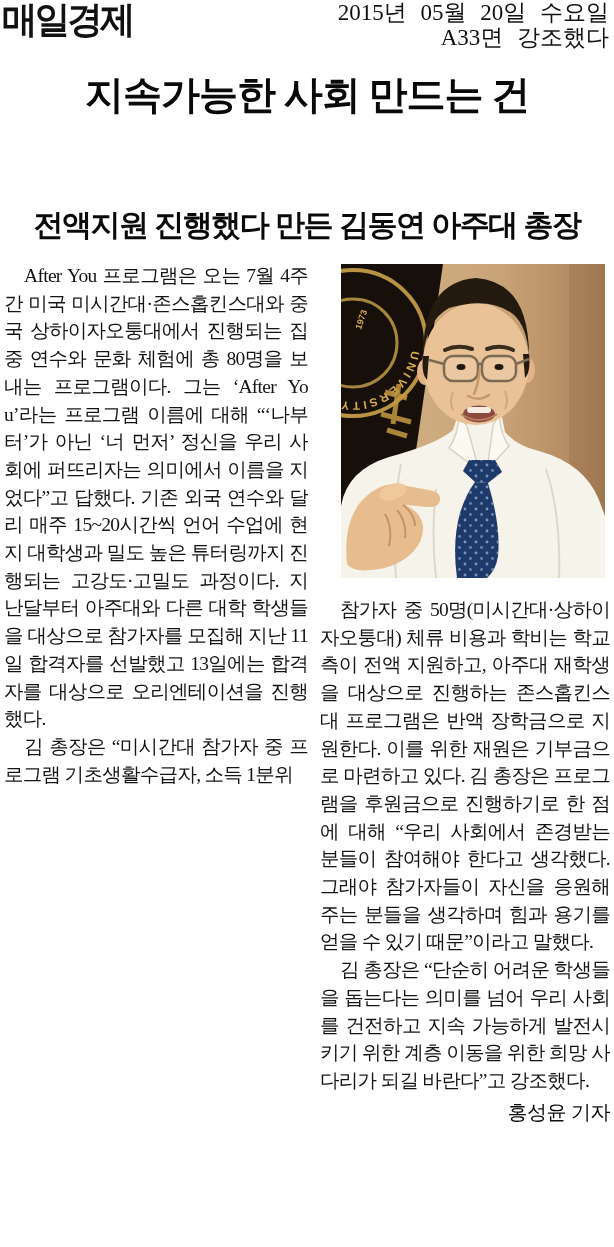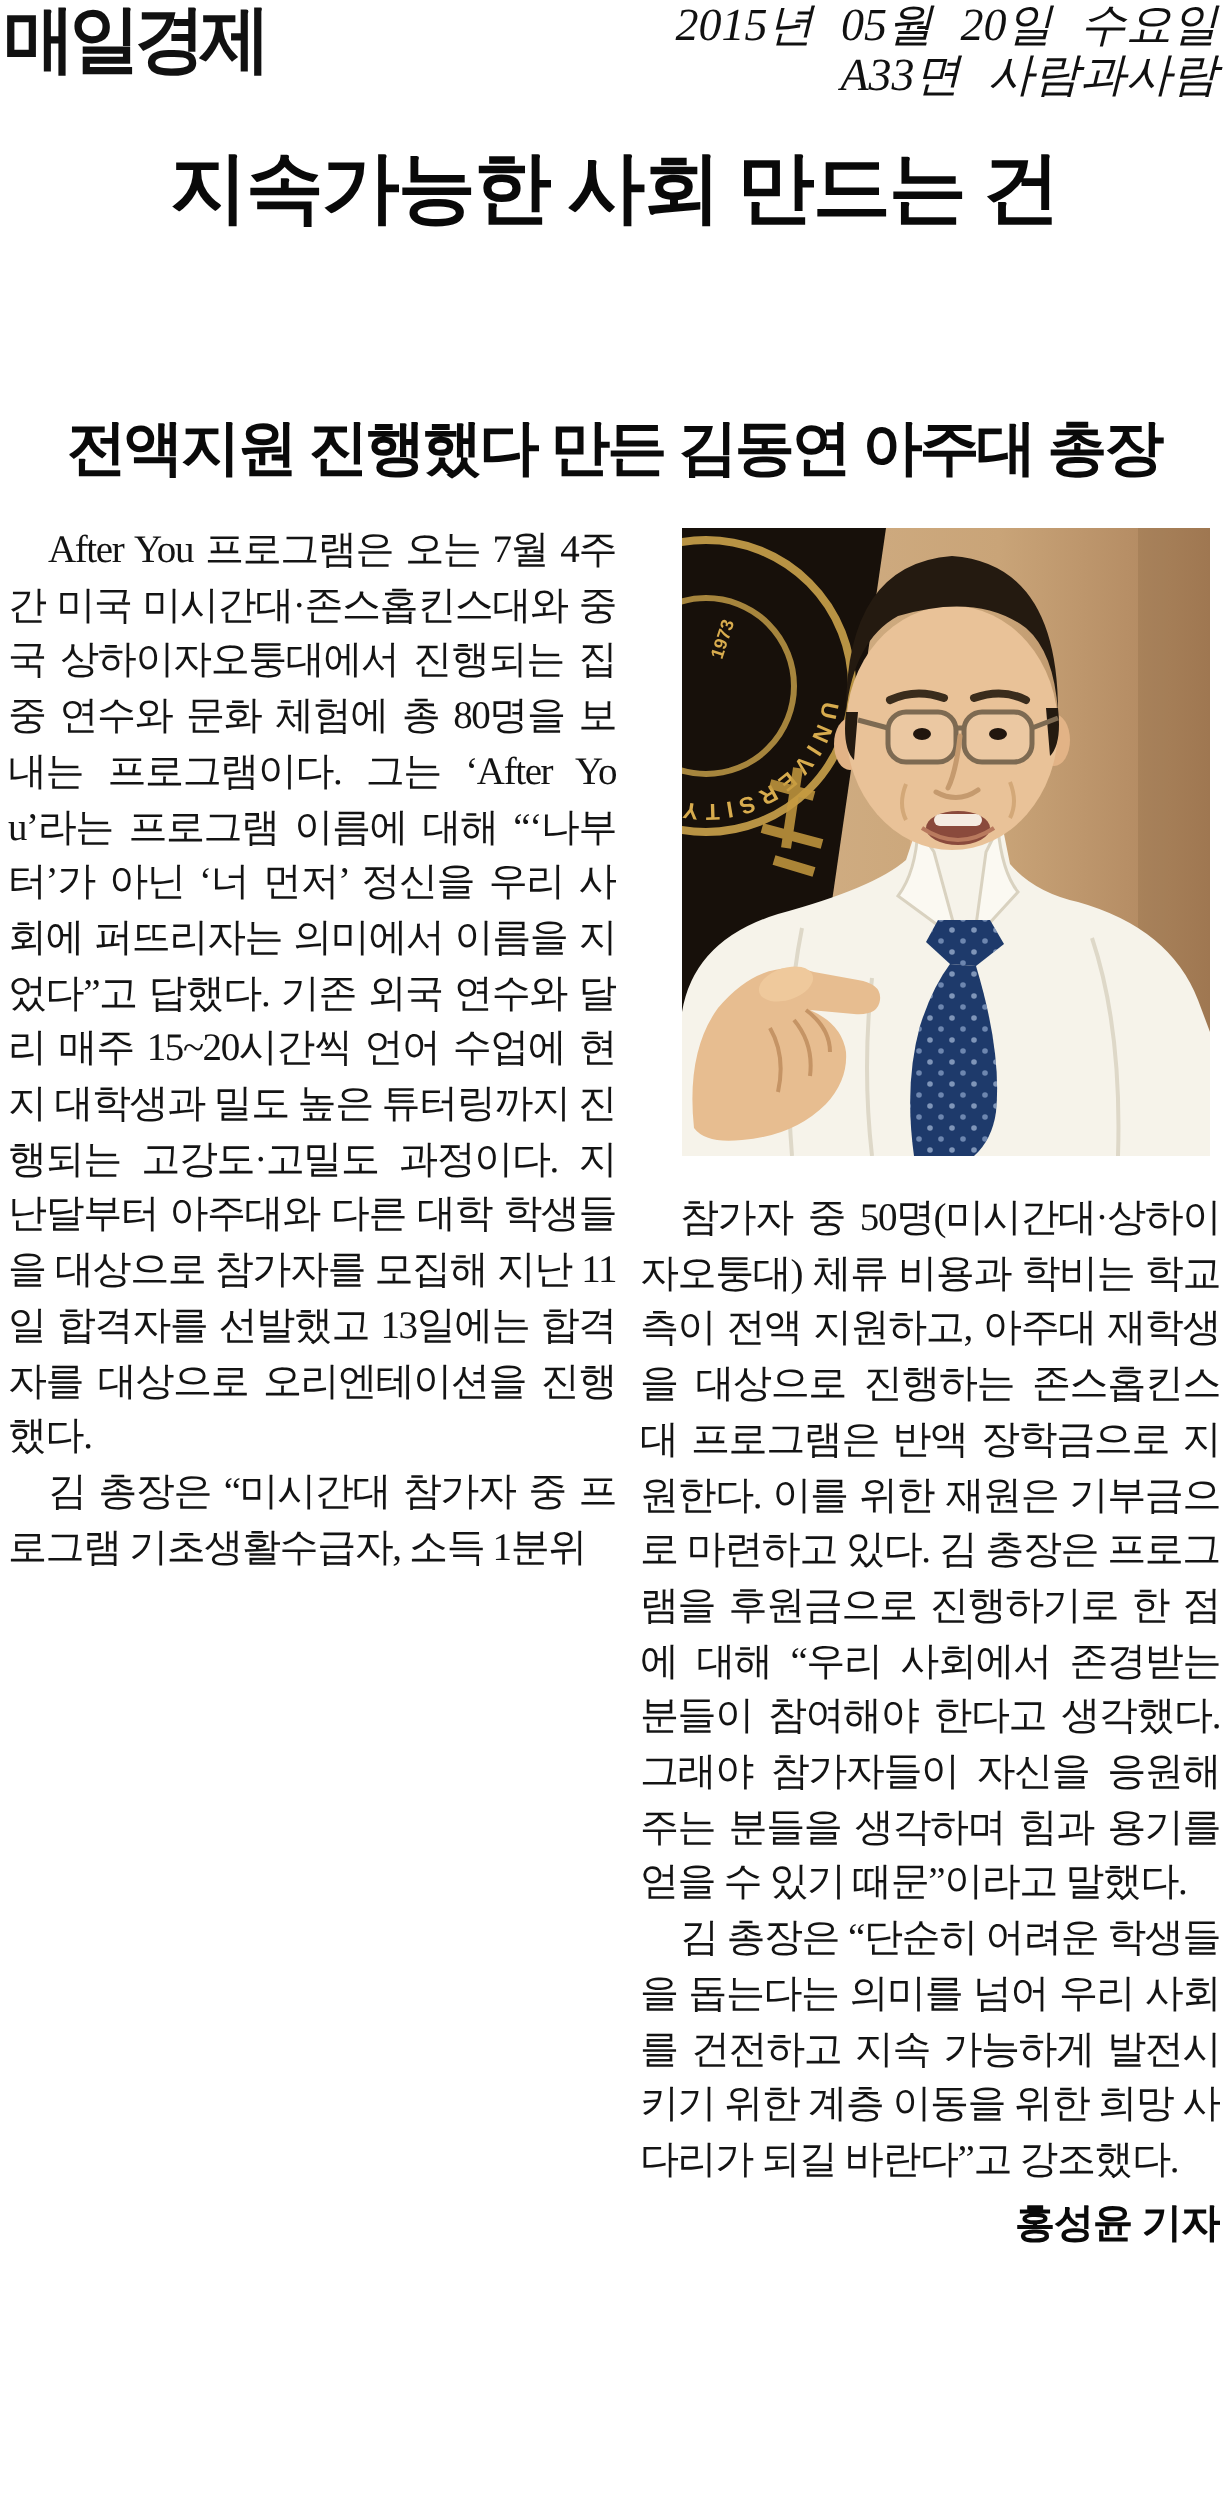--- a/index.html
+++ b/index.html
@@ -6,55 +6,55 @@
   #page{position:relative;width:614px;height:1247px;background:#ffffff;overflow:hidden;color:#0d0d0d;}
 
   .abs{position:absolute;}
 
   
   .logo{left:2px;top:0px;font-family:"Liberation Sans","DejaVu Sans",sans-serif;
         font-weight:900;font-size:37px;line-height:40px;letter-spacing:-3px;
         transform:scaleX(0.96);transform-origin:left top;color:#111;}
   .mast-right{right:5px;top:1px;text-align:right;
         font-family:"Liberation Serif","DejaVu Serif",serif;
-        font-size:23px;line-height:24.5px;word-spacing:8px;color:#111;font-style:italic;}
+        font-size:23px;line-height:24.5px;word-spacing:8px;color:#111;}
 
   
   .headline{top:62px;left:0;width:614px;text-align:center;
         font-family:"Liberation Serif","DejaVu Serif",serif;
         font-weight:700;font-size:39px;line-height:65px;letter-spacing:-1px;color:#090909;}
   .subheadline{top:205px;left:0;width:614px;text-align:center;
         font-family:"Liberation Sans","DejaVu Sans",sans-serif;
         font-weight:700;font-size:30px;line-height:40px;letter-spacing:-1.5px;color:#0a0a0a;}
 
   
   .col{position:absolute;font-family:"Liberation Serif","DejaVu Serif",serif;
         font-size:19.5px;line-height:27.7px;text-align:justify;word-break:break-all;
         letter-spacing:-0.7px;color:#141414;}
   .col p{margin:0;text-indent:20px;}
   .col p.no-indent{text-indent:0;}
   .col-left{left:4px;top:262px;width:304px;height:980px;overflow:hidden;}
   .col-right{left:320px;top:596px;width:290px;height:651px;overflow:hidden;}
 
   .byline{text-align:right;font-family:"Liberation Sans","DejaVu Sans",sans-serif;
-        font-weight:700;font-size:20px;letter-spacing:-0.5px;margin-top:4px;color:#0a0a0a;}
+        font-weight:400;font-size:20px;letter-spacing:-0.5px;margin-top:4px;color:#0a0a0a;}
 
   
   .photo{left:341px;top:264px;width:264px;height:314px;}
   .photo svg{display:block;}
 </style>
 </head>
 <body>
 
 <div id="page">
 
   <div class="abs logo">매일경제</div>
   <div class="abs mast-right">
     <div>2015년 05월 20일 수요일</div>
-    <div>A33면 사람과사람</div>
+    <div>A33면 강조했다</div>
   </div>
 
   <div class="abs headline">
     <div>지속가능한 사회 만드는 건</div>
   </div>
   <div class="abs subheadline">전액지원 진행했다 만든 김동연 아주대 총장</div>
 
   <div class="abs photo">
     <svg width="264" height="314" viewBox="0 0 264 314" xmlns="http://www.w3.org/2000/svg">
       <defs>

